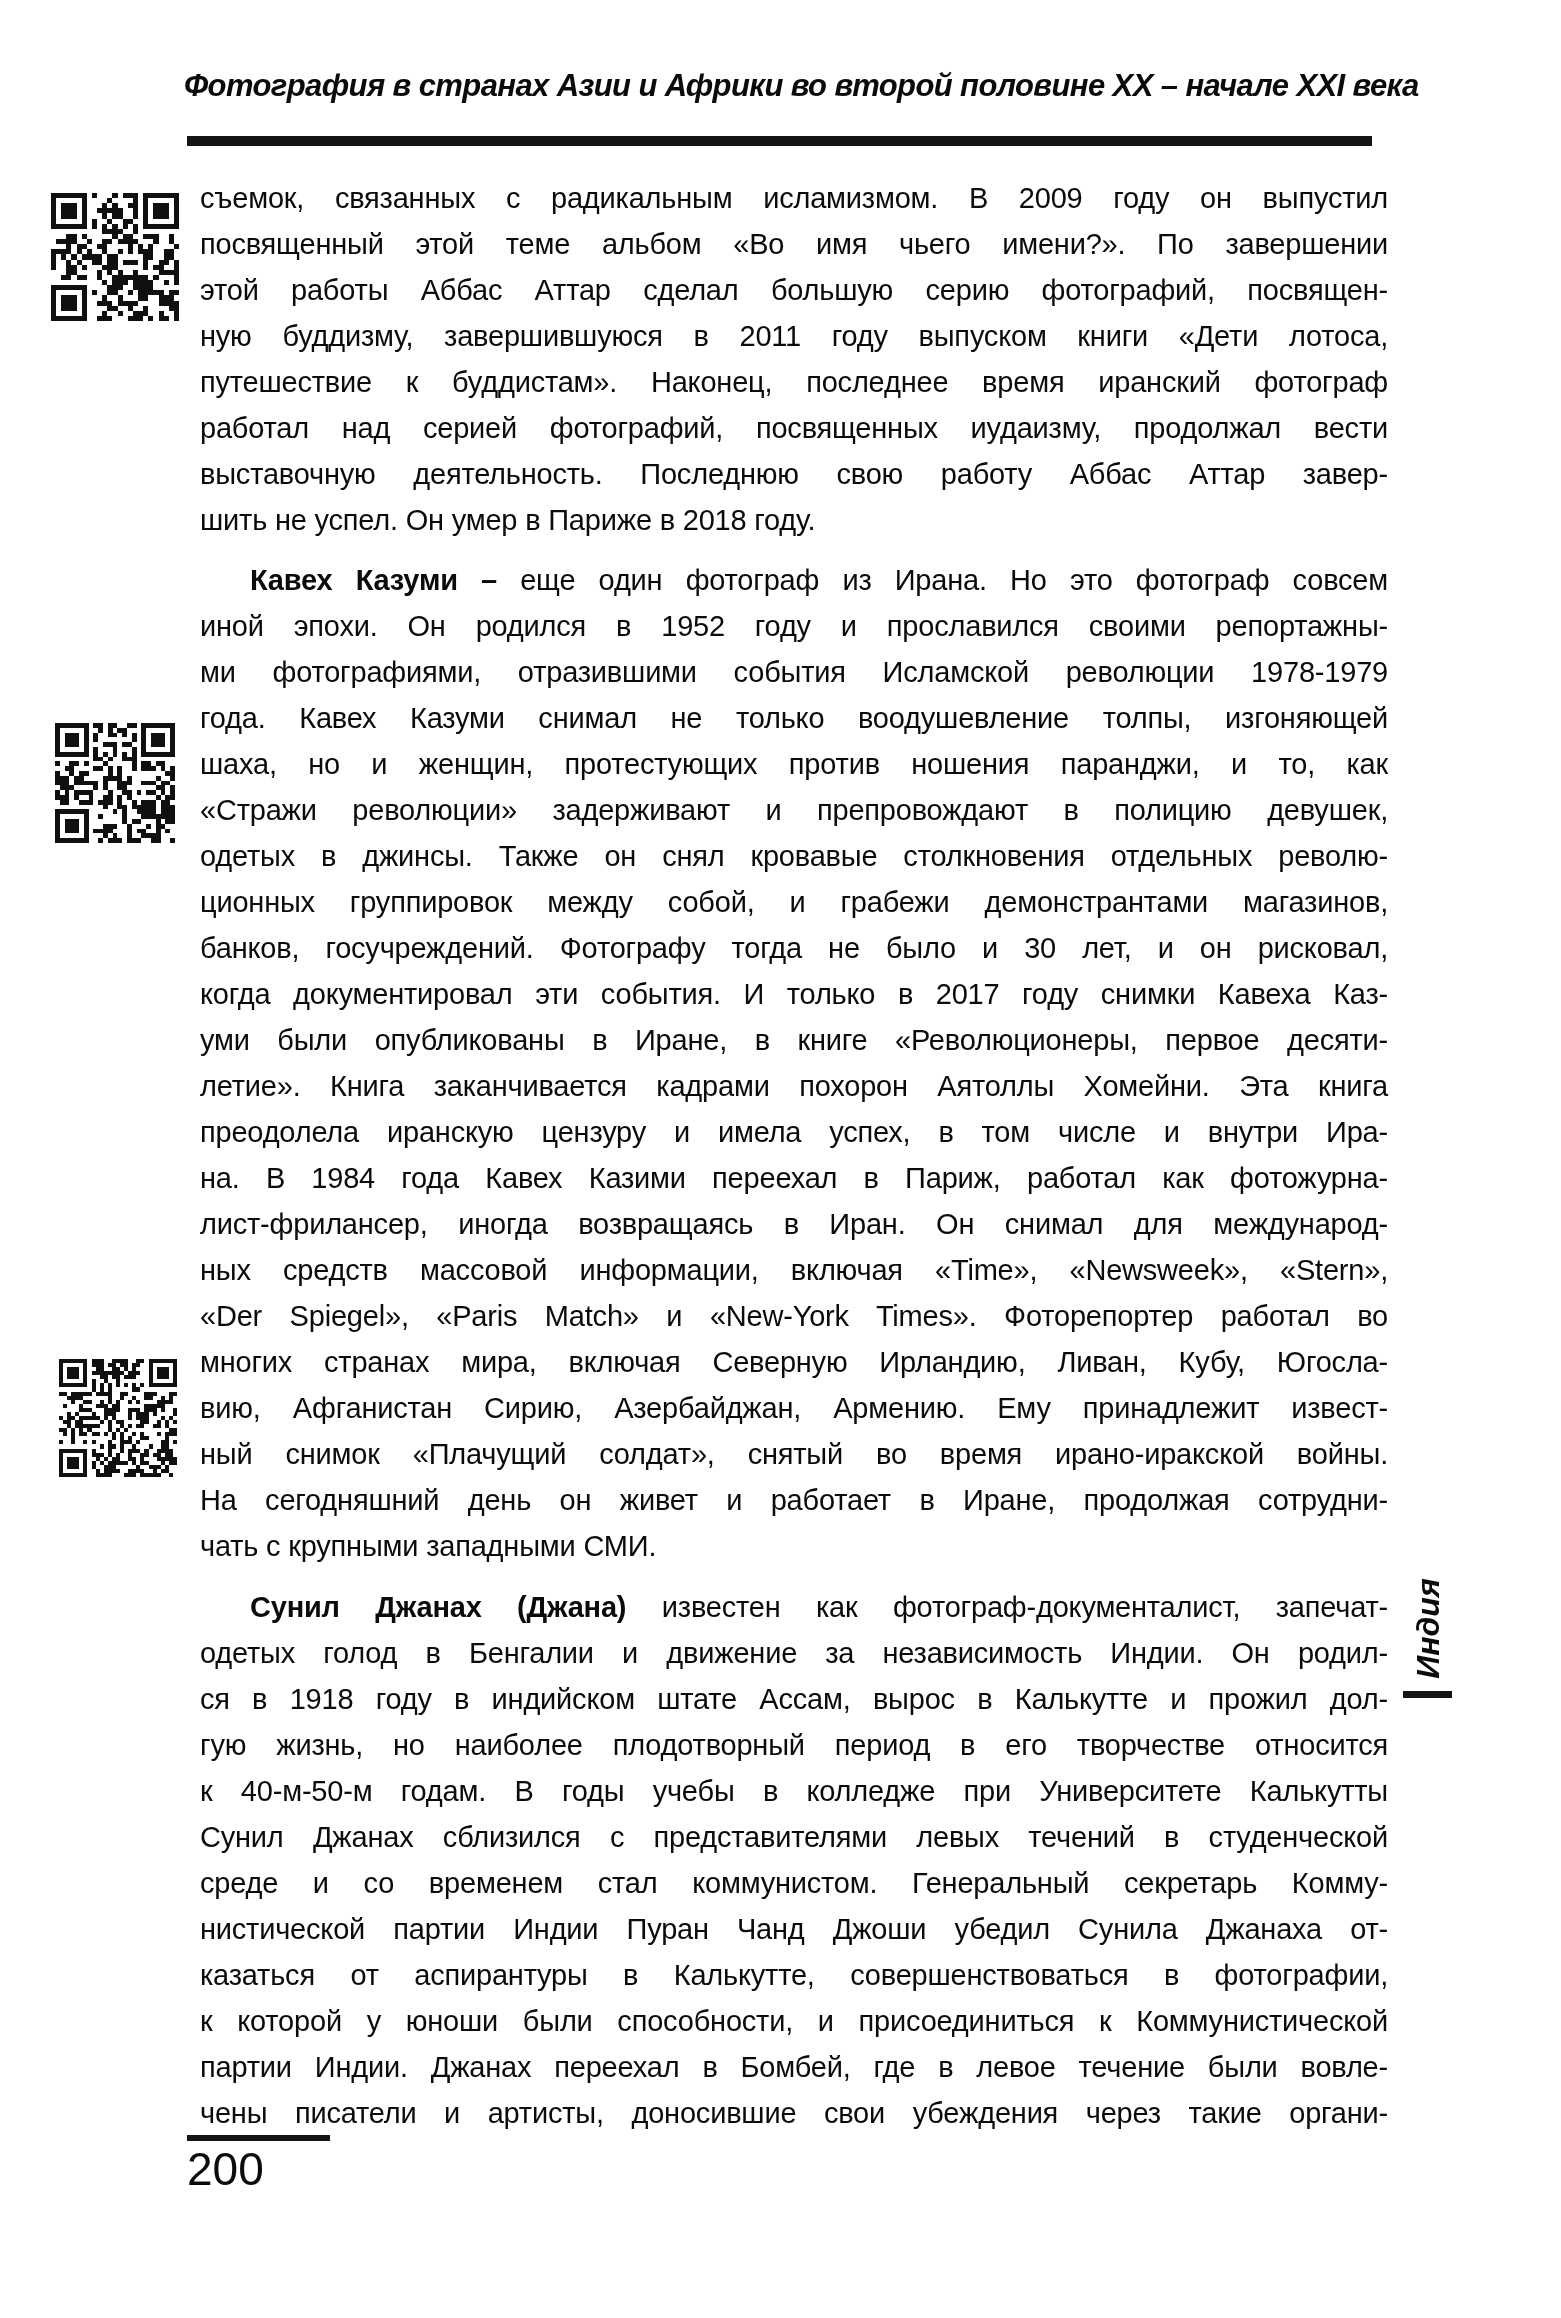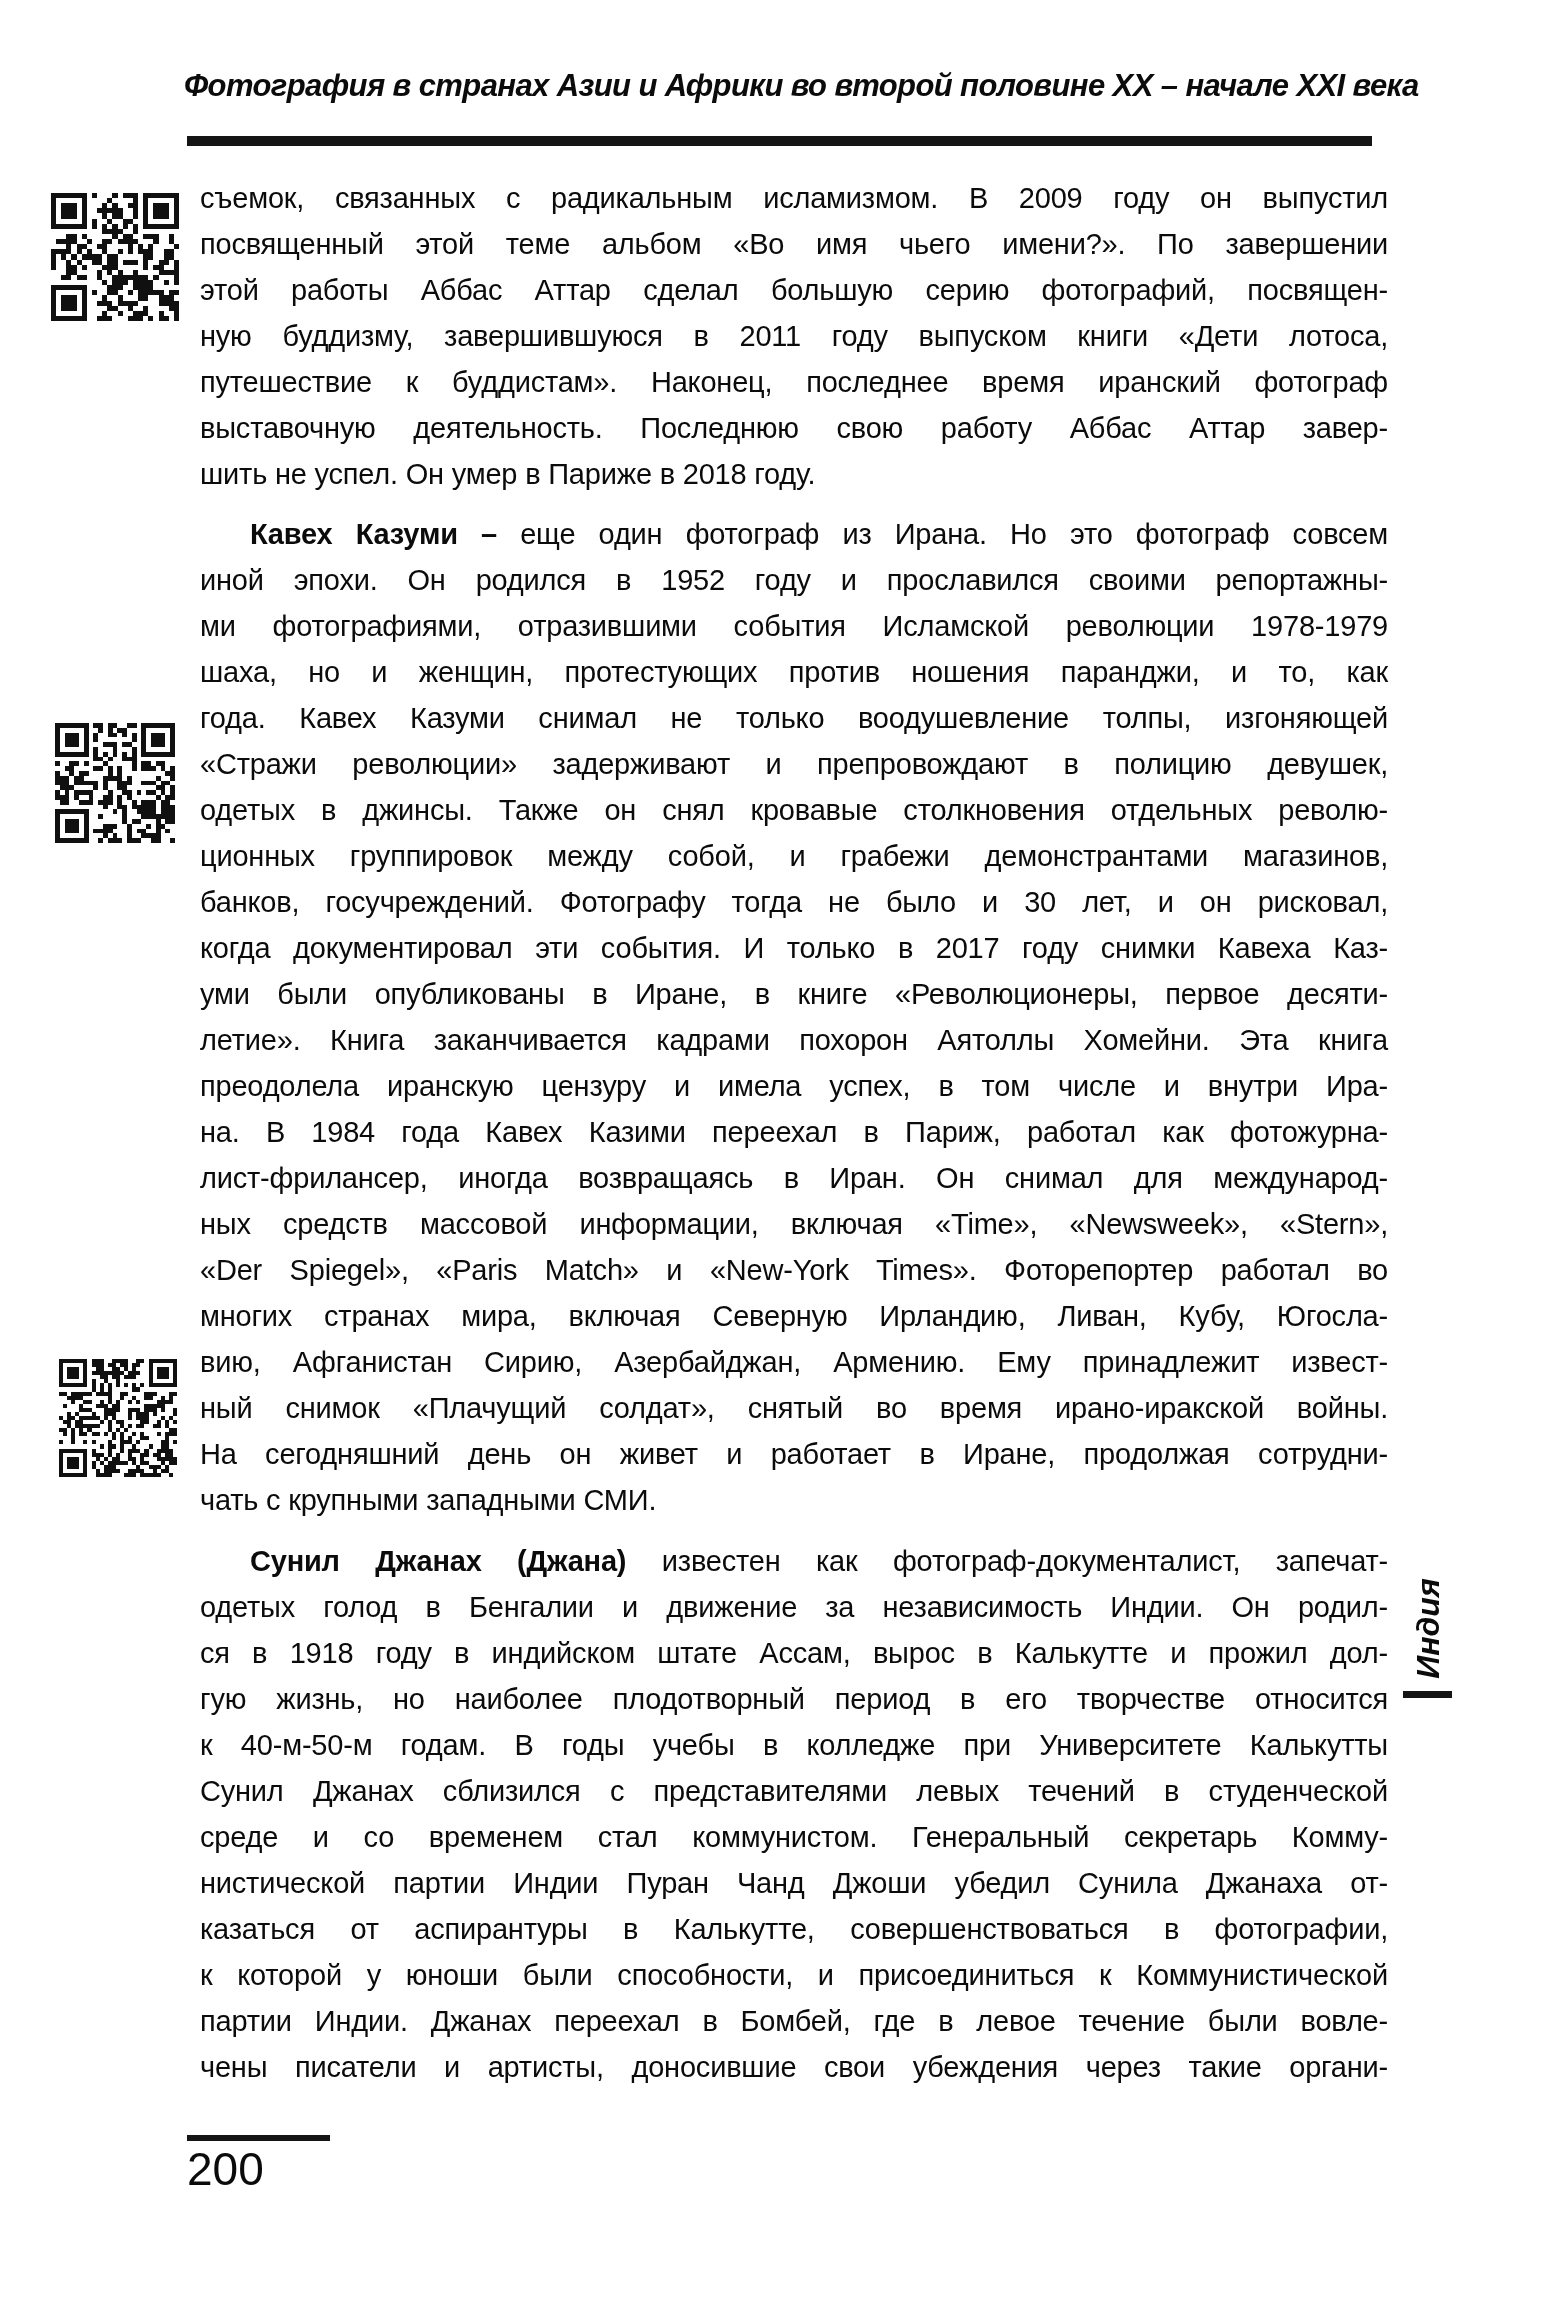--- a/index.html
+++ b/index.html
@@ -1090,29 +1090,30 @@
       <rect x="27" y="28" width="1" height="1"></rect>
     </svg>
 
   <div class="body-text" id="body-text">
       <div class="para">
         <div class="line">съемок, связанных с радикальным исламизмом. В 2009 году он выпустил</div>
         <div class="line">посвященный этой теме альбом «Во имя чьего имени?». По завершении</div>
         <div class="line">этой работы Аббас Аттар сделал большую серию фотографий, посвящен-</div>
         <div class="line">ную буддизму, завершившуюся в 2011 году выпуском книги «Дети лотоса,</div>
         <div class="line">путешествие к буддистам». Наконец, последнее время иранский фотограф</div>
+        <div class="line">работал над серией фотографий, посвященных иудаизму, продолжал вести</div>
         <div class="line">выставочную деятельность. Последнюю свою работу Аббас Аттар завер-</div>
         <div class="line left">шить не успел. Он умер в Париже в 2018 году.</div>
       </div>
       <div class="para">
         <div class="line indent"><b>Кавех Казуми – </b>еще один фотограф из Ирана. Но это фотограф совсем</div>
         <div class="line">иной эпохи. Он родился в 1952 году и прославился своими репортажны-</div>
         <div class="line">ми фотографиями, отразившими события Исламской революции 1978-1979</div>
+        <div class="line">года. Кавех Казуми снимал не только воодушевление толпы, изгоняющей</div>
         <div class="line">шаха, но и женщин, протестующих против ношения паранджи, и то, как</div>
-        <div class="line">года. Кавех Казуми снимал не только воодушевление толпы, изгоняющей</div>
         <div class="line">«Стражи революции» задерживают и препровождают в полицию девушек,</div>
         <div class="line">одетых в джинсы. Также он снял кровавые столкновения отдельных револю-</div>
         <div class="line">ционных группировок между собой, и грабежи демонстрантами магазинов,</div>
         <div class="line">банков, госучреждений. Фотографу тогда не было и 30 лет, и он рисковал,</div>
         <div class="line">когда документировал эти события. И только в 2017 году снимки Кавеха Каз-</div>
         <div class="line">уми были опубликованы в Иране, в книге «Революционеры, первое десяти-</div>
         <div class="line">летие». Книга заканчивается кадрами похорон Аятоллы Хомейни. Эта книга</div>
         <div class="line">преодолела иранскую цензуру и имела успех, в том числе и внутри Ира-</div>
         <div class="line">на. В 1984 года Кавех Казими переехал в Париж, работал как фотожурна-</div>
         <div class="line">лист-фрилансер, иногда возвращаясь в Иран. Он снимал для международ-</div>

